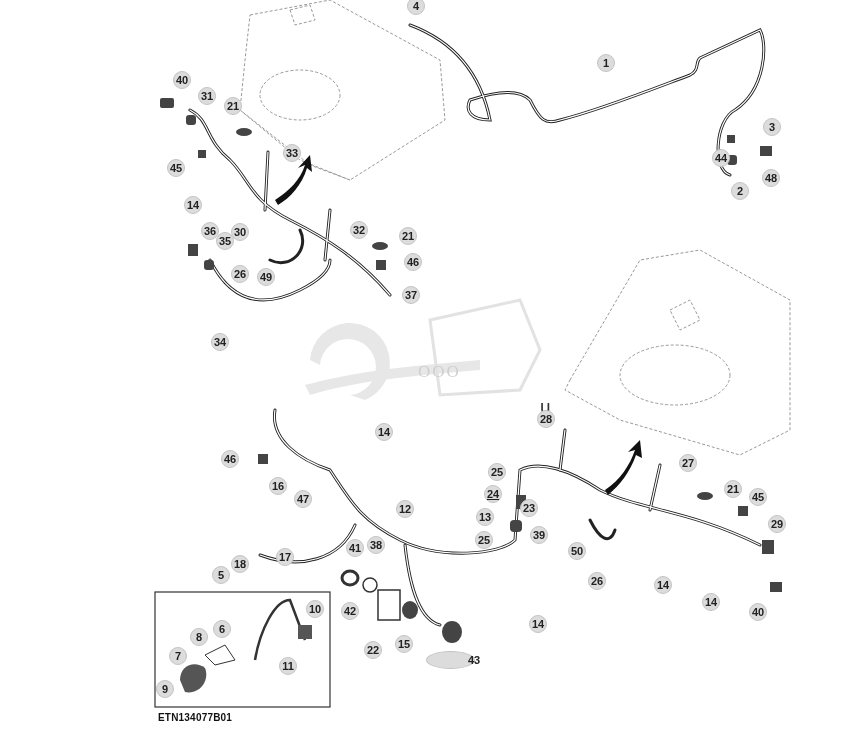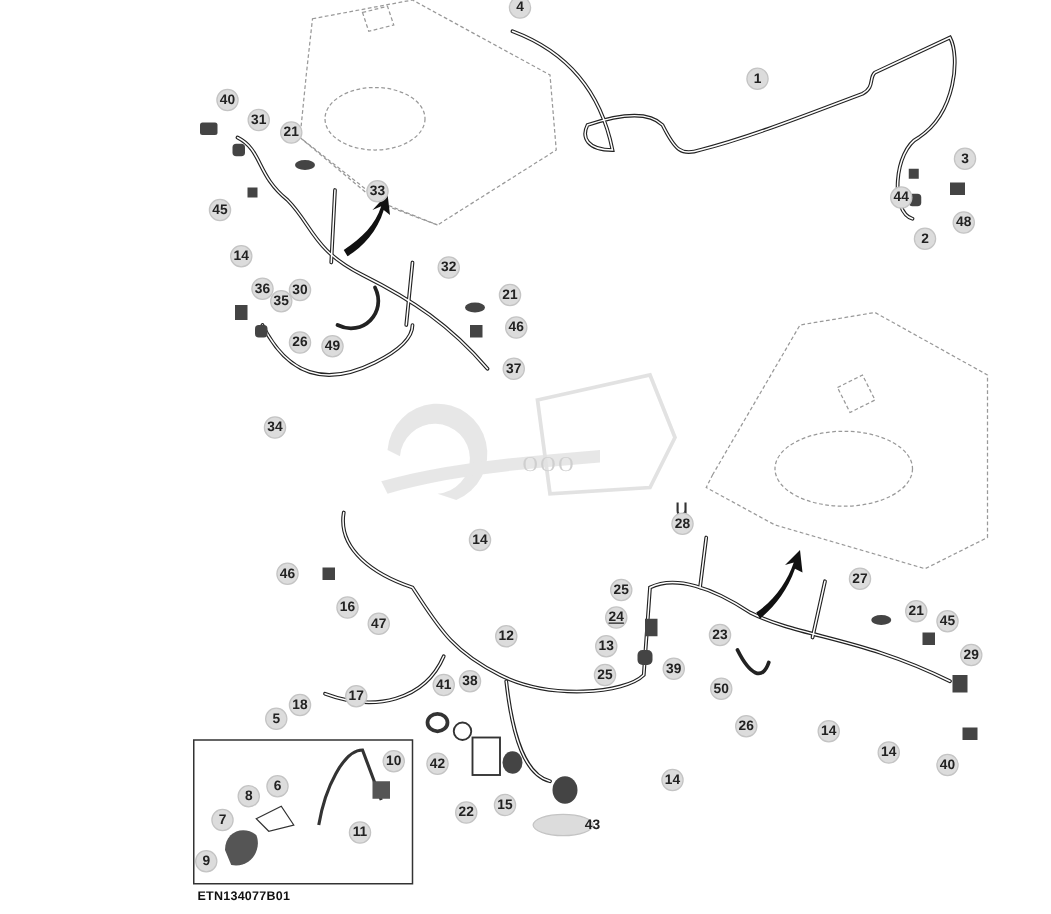--- a/index.html
+++ b/index.html
@@ -107,24 +107,24 @@
     </g>
   </svg>
 
   <div class="wm wm-ooo">ООО</div>
   <div class="wm-u">u</div>
 
   <div id="callouts">
       <div class="callout" style="left: 182px; top: 80px;">40</div>
       <div class="callout" style="left: 207px; top: 96px;">31</div>
       <div class="callout" style="left: 233px; top: 106px;">21</div>
-      <div class="callout" style="left: 302px; top: 153px;">33</div>
+      <div class="callout" style="left: 292px; top: 153px;">33</div>
       <div class="callout" style="left: 176px; top: 168px;">45</div>
       <div class="callout" style="left: 193px; top: 205px;">14</div>
-      <div class="callout" style="left: 359px; top: 214px;">32</div>
+      <div class="callout" style="left: 359px; top: 230px;">32</div>
       <div class="callout" style="left: 210px; top: 231px;">36</div>
       <div class="callout" style="left: 240px; top: 232px;">30</div>
       <div class="callout" style="left: 225px; top: 241px;">35</div>
       <div class="callout" style="left: 408px; top: 236px;">21</div>
       <div class="callout" style="left: 240px; top: 274px;">26</div>
       <div class="callout" style="left: 266px; top: 277px;">49</div>
       <div class="callout" style="left: 413px; top: 262px;">46</div>
       <div class="callout" style="left: 411px; top: 295px;">37</div>
       <div class="callout" style="left: 220px; top: 342px;">34</div>
       <div class="callout" style="left: 416px; top: 6px;">4</div>
@@ -137,21 +137,21 @@
       <div class="callout" style="left: 546px; top: 419px;">28</div>
       <div class="callout" style="left: 230px; top: 459px;">46</div>
       <div class="callout" style="left: 688px; top: 463px;">27</div>
       <div class="callout" style="left: 497px; top: 472px;">25</div>
       <div class="callout" style="left: 493px; top: 494px; text-decoration: underline;">24</div>
       <div class="callout" style="left: 733px; top: 489px;">21</div>
       <div class="callout" style="left: 278px; top: 486px;">16</div>
       <div class="callout" style="left: 303px; top: 499px;">47</div>
       <div class="callout" style="left: 758px; top: 497px;">45</div>
       <div class="callout" style="left: 405px; top: 509px;">12</div>
-      <div class="callout" style="left: 576px; top: 508px;">23</div>
+      <div class="callout" style="left: 529px; top: 508px;">23</div>
       <div class="callout" style="left: 485px; top: 517px;">13</div>
       <div class="callout" style="left: 539px; top: 535px;">39</div>
       <div class="callout" style="left: 777px; top: 524px;">29</div>
       <div class="callout" style="left: 484px; top: 540px;">25</div>
       <div class="callout" style="left: 376px; top: 545px;">38</div>
       <div class="callout" style="left: 355px; top: 548px;">41</div>
       <div class="callout" style="left: 577px; top: 551px;">50</div>
       <div class="callout" style="left: 285px; top: 557px;">17</div>
       <div class="callout" style="left: 240px; top: 564px;">18</div>
       <div class="callout" style="left: 221px; top: 575px;">5</div>

